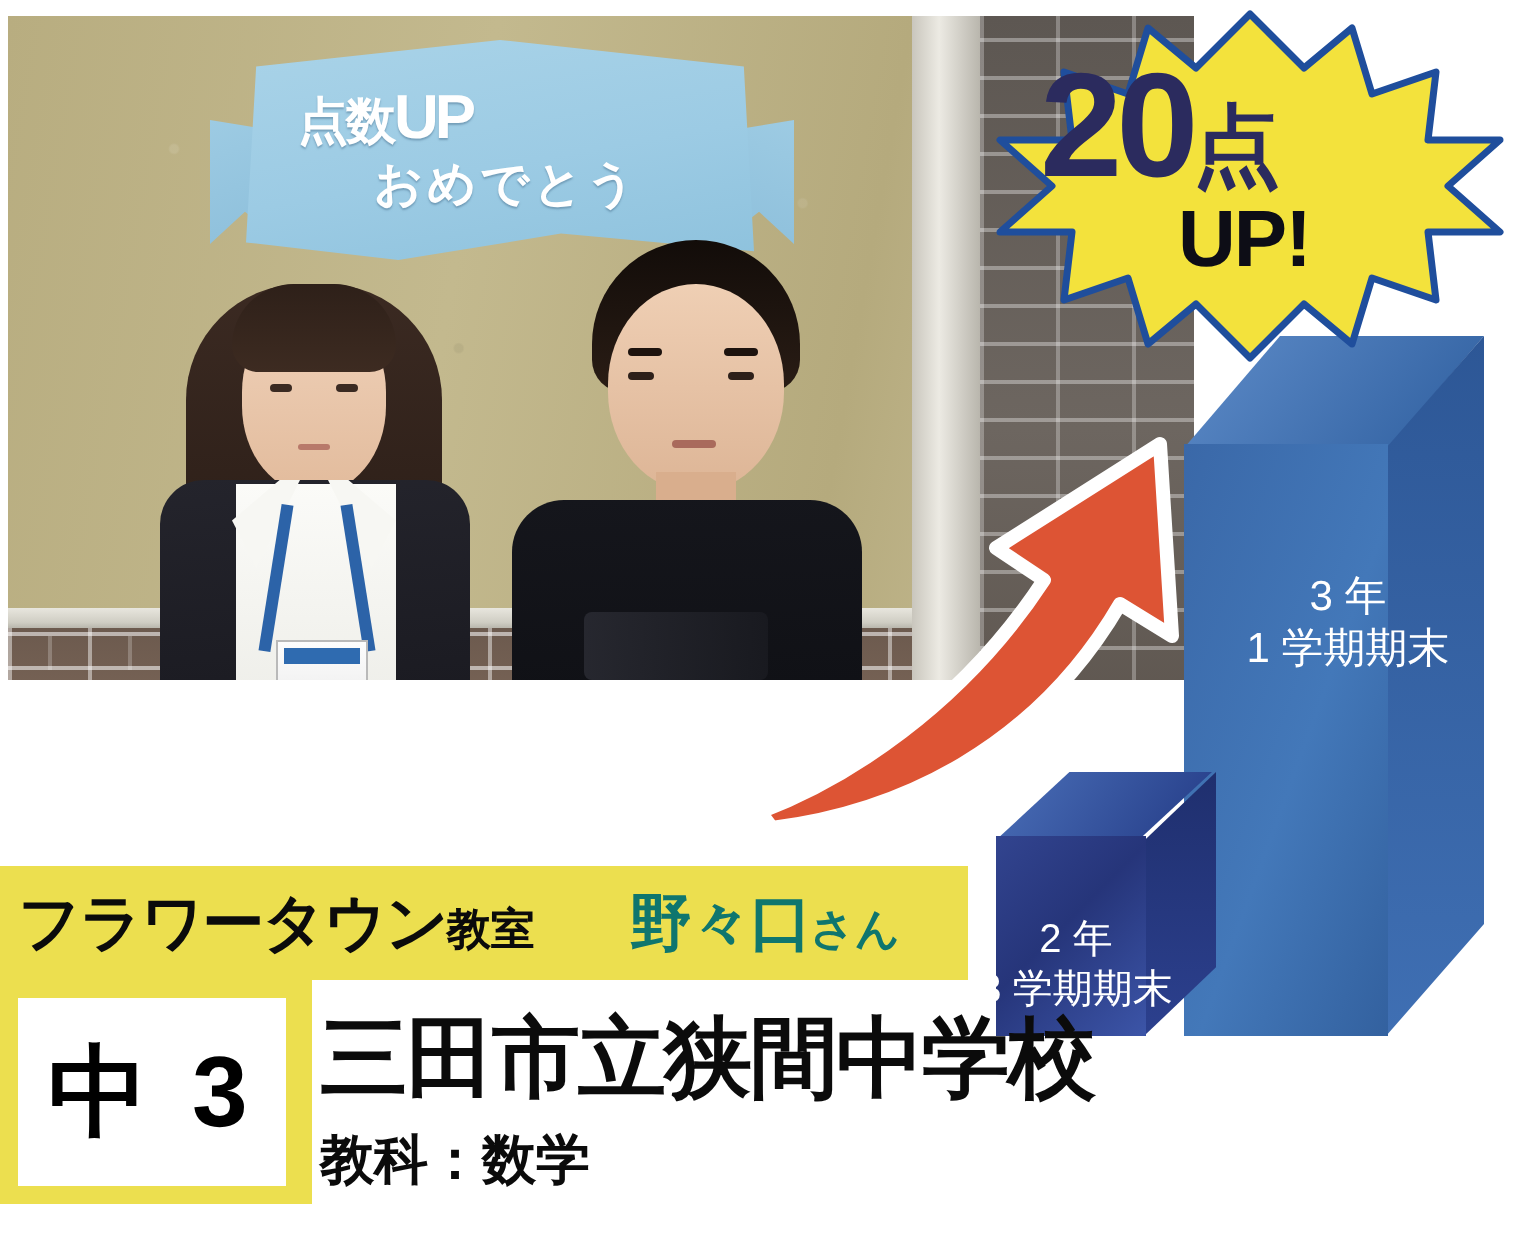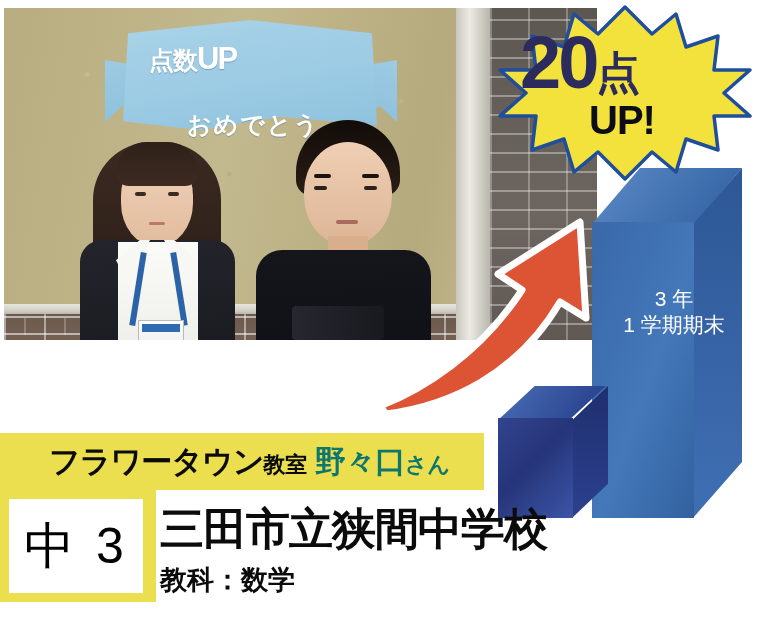--- a/index.html
+++ b/index.html
@@ -55,21 +55,21 @@
       clip-path:polygon(0 0,100% 10%,100% 100%,46% 74%,0 100%);}
   .banner-tail-r{position:absolute;left:254px;top:44px;width:38px;height:62px;
       background:linear-gradient(200deg,#9dcbe3,#8dbfdb);
       clip-path:polygon(0 10%,100% 0,100% 100%,54% 74%,0 100%);}
   .banner-line1{position:absolute;left:44px;top:25px;width:200px;text-align:left;
       font-size:25px;font-weight:bold;color:#ffffff;letter-spacing:-1px;
       text-shadow:0 1px 1px rgba(80,120,150,.55);}
   .banner-line1 .up{font-size:31px;letter-spacing:-2px;}
   .banner-line2{position:absolute;left:82px;top:60px;width:200px;text-align:left;
       font-size:24px;font-weight:bold;color:#ffffff;letter-spacing:2px;
-      text-shadow:0 1px 1px rgba(80,120,150,.55);margin-top:33px;}
+      text-shadow:0 1px 1px rgba(80,120,150,.55);}
 
   
   .p-girl{position:absolute;left:76px;top:126px;width:155px;height:286px;}
   .g-hair-back{position:absolute;left:13px;top:8px;width:128px;height:215px;
       background:linear-gradient(180deg,#3b2a22,#241812);
       border-radius:58px 58px 24px 24px;}
   .g-face{position:absolute;left:41px;top:18px;width:72px;height:95px;
       background:linear-gradient(180deg,#f0d2ba,#e2bb9c);border-radius:36px/44px;}
   .g-fringe{position:absolute;left:36px;top:8px;width:82px;height:44px;
       background:linear-gradient(180deg,#2e2019,#3d2b21);
@@ -103,30 +103,30 @@
   .b-mouth{position:absolute;left:80px;top:100px;width:22px;height:4px;background:#a96a5c;border-radius:3px;}
   .b-neck{position:absolute;left:72px;top:116px;width:40px;height:22px;background:#d9ae8d;}
   .b-shirt{position:absolute;left:0px;top:130px;width:175px;height:170px;
       background:linear-gradient(178deg,#15161c,#0c0d11);border-radius:26px 26px 0 0;}
   .b-print{position:absolute;left:36px;top:56px;width:92px;height:34px;
       background:linear-gradient(90deg,#2a2b33,#1a1b21);opacity:.85;border-radius:4px;}
 
   
   #caption{position:absolute;left:0px;top:433px;width:484px;height:57px;background:#ecdf4f;}
   #caption .classroom{position:absolute;left:9px;top:8px;font-size:31px;font-weight:bold;
-      color:#0b0b0b;letter-spacing:-1px;white-space:nowrap;margin-left:40px;}
+      color:#0b0b0b;letter-spacing:-1px;white-space:nowrap;}
   #caption .classroom .suffix{font-size:22px;letter-spacing:0;}
   #caption .student{position:absolute;left:315px;top:8px;font-size:31px;font-weight:bold;
       color:#0f766e;letter-spacing:-1px;white-space:nowrap;}
   #caption .student .suffix{font-size:22px;letter-spacing:0;}
 
   #gradebox{position:absolute;left:0px;top:490px;width:156px;height:112px;background:#ecdf4f;}
   #gradebox .inner{position:absolute;left:9px;top:9px;width:134px;height:94px;background:#ffffff;
       display:flex;align-items:center;justify-content:center;}
-  #gradebox .grade{font-size:50px;font-weight:normal;color:#000;letter-spacing:4px;}
+  #gradebox .grade{font-size:50px;font-weight:bold;color:#000;letter-spacing:4px;}
 
   #schoolname{position:absolute;left:160px;top:500px;font-size:44px;font-weight:bold;
       color:#0b0b0b;letter-spacing:-1px;white-space:nowrap;}
   #subject{position:absolute;left:160px;top:562px;font-size:27px;font-weight:bold;
       color:#0b0b0b;letter-spacing:0px;white-space:nowrap;}
 
   
   .bar{position:absolute;}
   .bar .top{position:absolute;}
   .bar .front{position:absolute;}
@@ -228,20 +228,24 @@
     <div class="label">
       <div>3 年</div>
       <div>1 学期期末</div>
     </div>
   </div>
 
   <div class="bar" id="bar-short">
     <div class="top"></div>
     <div class="side"></div>
     <div class="front"></div>
+    <div class="label">
+      <div>2 年</div>
+      <div>3 学期期末</div>
+    </div>
   </div>
 
   <svg id="arrow" viewBox="0 0 240 240">
     <path d="M8 228 C 50 212, 108 176, 150 112 L 126 96 L 208 44 L 214 140 L 188 124 C 146 196, 78 228, 14 236 Z" fill="#dd5434" stroke="#ffffff" stroke-width="7" stroke-linejoin="round"></path>
   </svg>
 
   <div id="burst">
     <svg viewBox="0 0 266 178" width="266" height="178">
       <path d="M133 3
                L160 30 L184 10 L194 43 L226 32 L222 66 L258 66 L232 89

